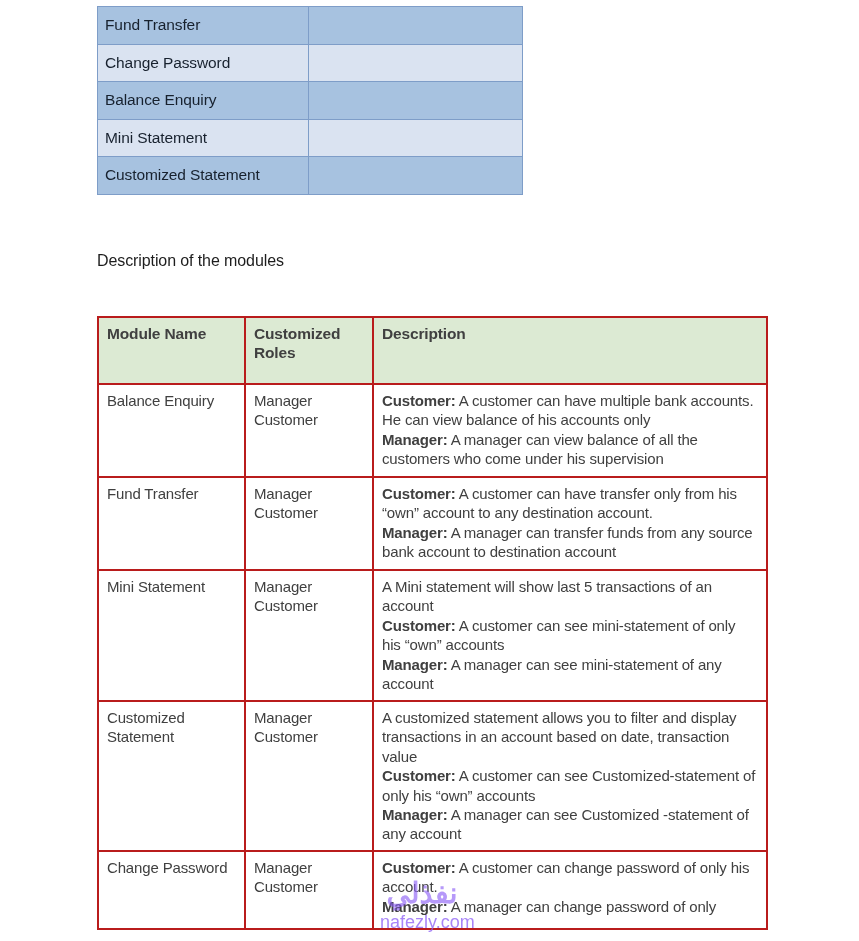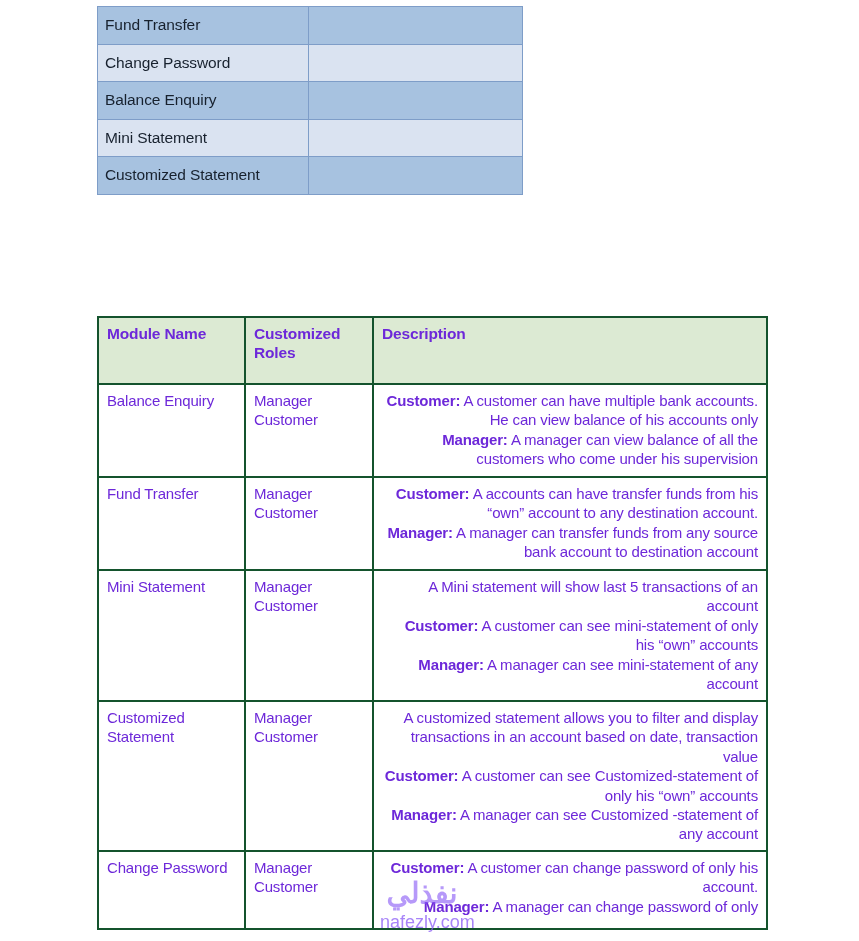--- a/index.html
+++ b/index.html
@@ -56,43 +56,43 @@
   
   .desc-table {
     position: absolute;
     left: 97px;
     top: 316px;
     width: 669px;
     border-collapse: collapse;
     table-layout: fixed;
   }
   .desc-table th, .desc-table td {
-    border: 2px solid #14532d;
+    border: 2px solid #b91c1c;
     vertical-align: top;
     text-align: left;
     padding: 6px 8px 4px 8px;
     font-size: 15px;
     line-height: 19.4px;
     letter-spacing: -0.15px;
-    color: #6d28d9;
+    color: #404040;
   }
   .desc-table thead th {
     background: #dcead3;
     font-weight: bold;
     height: 55px;
     font-size: 15.5px;
   }
   .desc-table thead tr { height: 55px; }
   .desc-table tbody tr:nth-child(1) { height: 93px;  }
   .desc-table tbody tr:nth-child(2) { height: 93px;  }
   .desc-table tbody tr:nth-child(3) { height: 131px; }
   .desc-table tbody tr:nth-child(4) { height: 150px; }
   .desc-table tbody tr:nth-child(5) { height: 78px;  }
   .desc-table .roles-cell { white-space: pre-line; }
-  .desc-table .desc-cell  { white-space: pre-wrap; text-align: right; }
+  .desc-table .desc-cell  { white-space: pre-wrap; }
   .desc-table .desc-cell b { letter-spacing: -0.15px; }
 
   
   .watermark {
     position: absolute;
     left: 380px;
     top: 874px;
     width: 84px;
     text-align: center;
     pointer-events: none;
@@ -138,20 +138,21 @@
           <td><span>Mini Statement</span></td>
           <td></td>
         </tr>
         <tr class="dark">
           <td><span>Customized Statement</span></td>
           <td></td>
         </tr>
       </tbody>
   </table>
 
+  <div class="section-heading">Description of the modules</div>
 
   <table class="desc-table">
     <colgroup>
       <col style="width:147px">
       <col style="width:128px">
       <col style="width:394px">
     </colgroup>
     <thead>
       <tr>
           <th>Module Name</th>
@@ -164,21 +165,21 @@
           <td>Balance Enquiry</td>
           <td class="roles-cell">Manager
 Customer</td>
           <td class="desc-cell"><b>Customer:</b><span> A customer can have multiple bank accounts. He can view balance of his accounts only
 </span><b>Manager:</b><span> A manager can view balance of all the customers who come under his supervision</span></td>
         </tr>
         <tr>
           <td>Fund Transfer</td>
           <td class="roles-cell">Manager
 Customer</td>
-          <td class="desc-cell"><b>Customer:</b><span> A accounts can have transfer funds from his “own” account to any destination account.
+          <td class="desc-cell"><b>Customer:</b><span> A customer can have transfer only from his “own” account to any destination account.
 </span><b>Manager:</b><span> A manager can transfer funds from any source bank account to destination account</span></td>
         </tr>
         <tr>
           <td>Mini Statement</td>
           <td class="roles-cell">Manager
 Customer</td>
           <td class="desc-cell"><span>A Mini statement will show last 5 transactions of an account
 </span><b>Customer:</b><span> A customer can see mini-statement of only his “own” accounts
 </span><b>Manager:</b><span> A manager can see mini-statement of any account</span></td>
         </tr>

